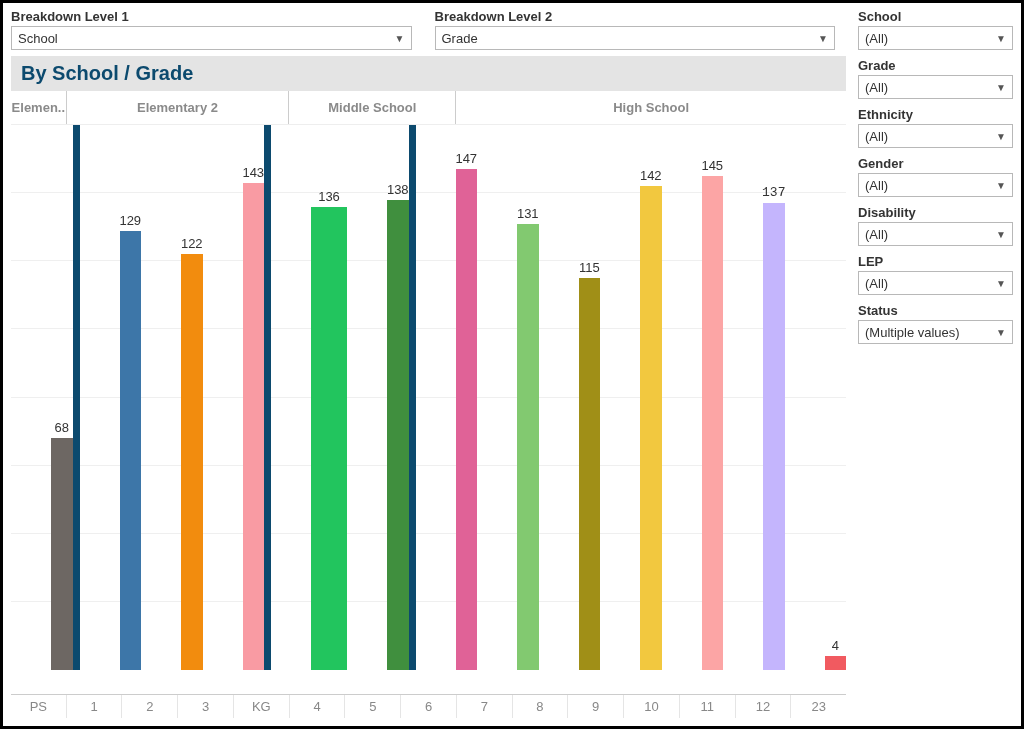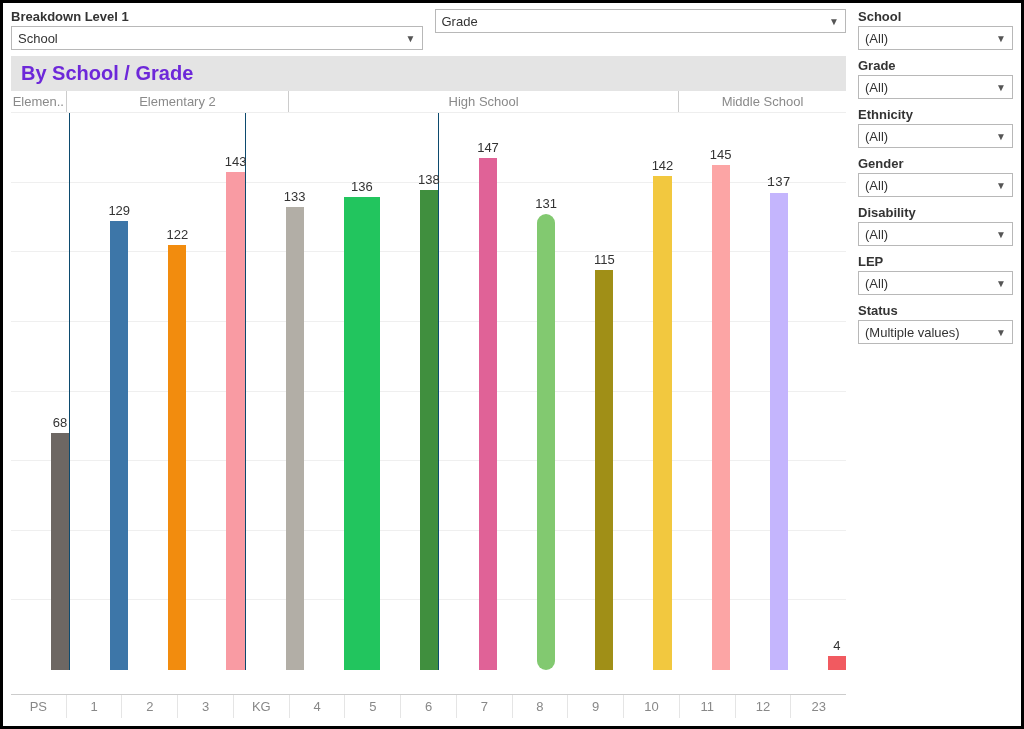--- a/index.html
+++ b/index.html
@@ -13,22 +13,23 @@
   .frame {
     width: 1024px;
     height: 729px;
     border: 3px solid #000;
     padding: 6px 8px 8px 8px;
     display: flex;
     flex-direction: column;
   }
   .top-row {
     display: flex;
-    gap: 12px;
+    gap: 23px;
     margin-bottom: 6px;
+    align-items: center;
   }
   .top-col { display: flex; flex-direction: column; }
   .top-col.bd { flex: 1 1 0; }
   .top-col.sm { width: 155px; }
   .label {
     font-size: 13px;
     color: #333;
     font-weight: 600;
     margin-bottom: 2px;
   }
@@ -58,29 +59,30 @@
     flex: 1 1 auto;
     display: flex;
     flex-direction: column;
     min-width: 0;
   }
   .title-bar {
     background: #e4e4e4;
     padding: 6px 10px;
     font-size: 20px;
     font-weight: 600;
-    color: #6d28d9;
+    color: #0c4a6e;
   }
   .group-header {
     display: flex;
-    height: 22px;
+    height: 34px;
     color: #8a8a8a;
     font-size: 13px;
     align-items: center;
     border-bottom: 1px solid #eee;
+    font-weight: bold;
   }
   .group-header .gh {
     display: flex;
     align-items: center;
     justify-content: center;
     height: 100%;
     border-right: 1px solid #ccc;
     overflow: hidden;
     white-space: nowrap;
     text-overflow: ellipsis;
@@ -107,21 +109,21 @@
   }
   .bar-col {
     flex: 1 1 0;
     display: flex;
     align-items: flex-end;
     justify-content: center;
     height: 100%;
     position: relative;
   }
   .group-sep {
-    border-right: 1px solid #0c4a6e;
+    border-right: 7px solid #0c4a6e;
   }
   .bar {
     width: 84%;
     position: relative;
     margin-left: 40px;
   }
   .bar-label {
     position: absolute;
     top: -18px;
     left: 50%;
@@ -164,20 +166,21 @@
 
   <div class="top-row">
     <div class="top-col bd">
       <div class="label">Breakdown Level 1</div>
       <div class="select">
         <span>School</span>
         <span class="caret">▼</span>
       </div>
     </div>
     <div class="top-col bd">
+      <div class="label">Breakdown Level 2</div>
       <div class="select">
         <span>Grade</span>
         <span class="caret">▼</span>
       </div>
     </div>
     <div class="top-col sm">
       <div class="label">School</div>
       <div class="select">
         <span>(All)</span>
         <span class="caret">▼</span>
@@ -185,22 +188,22 @@
     </div>
   </div>
 
   <div class="main-row">
     <div class="chart-pane">
       <div class="title-bar">By School / Grade</div>
 
       <div class="group-header" id="group-header">
           <div class="gh" style="width: 6.66667%;">Elemen..</div>
           <div class="gh" style="width: 26.6667%;">Elementary 2</div>
+          <div class="gh" style="width: 20%;">Middle School</div>
           <div class="gh" style="width: 46.6667%;">High School</div>
-          <div class="gh" style="width: 20%;">Middle School</div>
         </div>
 
       <div class="plot" id="plot">
         <div class="grid" id="grid">
             <div class="gridline" style="bottom: 12.5%;"></div>
             <div class="gridline" style="bottom: 25%;"></div>
             <div class="gridline" style="bottom: 37.5%;"></div>
             <div class="gridline" style="bottom: 50%;"></div>
             <div class="gridline" style="bottom: 62.5%;"></div>
             <div class="gridline" style="bottom: 75%;"></div>
@@ -220,41 +223,36 @@
             <div class="bar" style="height: 76.25%; background: rgb(242, 140, 14);">
               <div class="bar-label">122</div>
             </div>
           </div>
           <div class="bar-col group-sep">
             <div class="bar" style="height: 89.375%; background: rgb(249, 155, 163);">
               <div class="bar-label">143</div>
             </div>
           </div>
           <div class="bar-col">
-            <div class="bar" style="height: 83.125%; background: rgb(178, 174, 166);">
-              <div class="bar-label">133</div>
-            </div>
-          </div>
-          <div class="bar-col">
             <div class="bar" style="height: 85%; background: #22c55e; padding-left: 36px;">
               <div class="bar-label">136</div>
             </div>
           </div>
           <div class="bar-col group-sep">
             <div class="bar" style="height: 86.25%; background: rgb(64, 143, 62);">
               <div class="bar-label">138</div>
             </div>
           </div>
           <div class="bar-col">
             <div class="bar" style="height: 91.875%; background: rgb(224, 98, 151);">
               <div class="bar-label">147</div>
             </div>
           </div>
           <div class="bar-col">
-            <div class="bar" style="height: 81.875%; background: rgb(130, 201, 112); border-radius: 11px;">
+            <div class="bar" style="height: 81.875%; background: rgb(130, 201, 112);">
               <div class="bar-label">131</div>
             </div>
           </div>
           <div class="bar-col">
             <div class="bar" style="height: 71.875%; background: rgb(160, 143, 23);">
               <div class="bar-label">115</div>
             </div>
           </div>
           <div class="bar-col">
             <div class="bar" style="height: 88.75%; background: rgb(242, 200, 63);">

